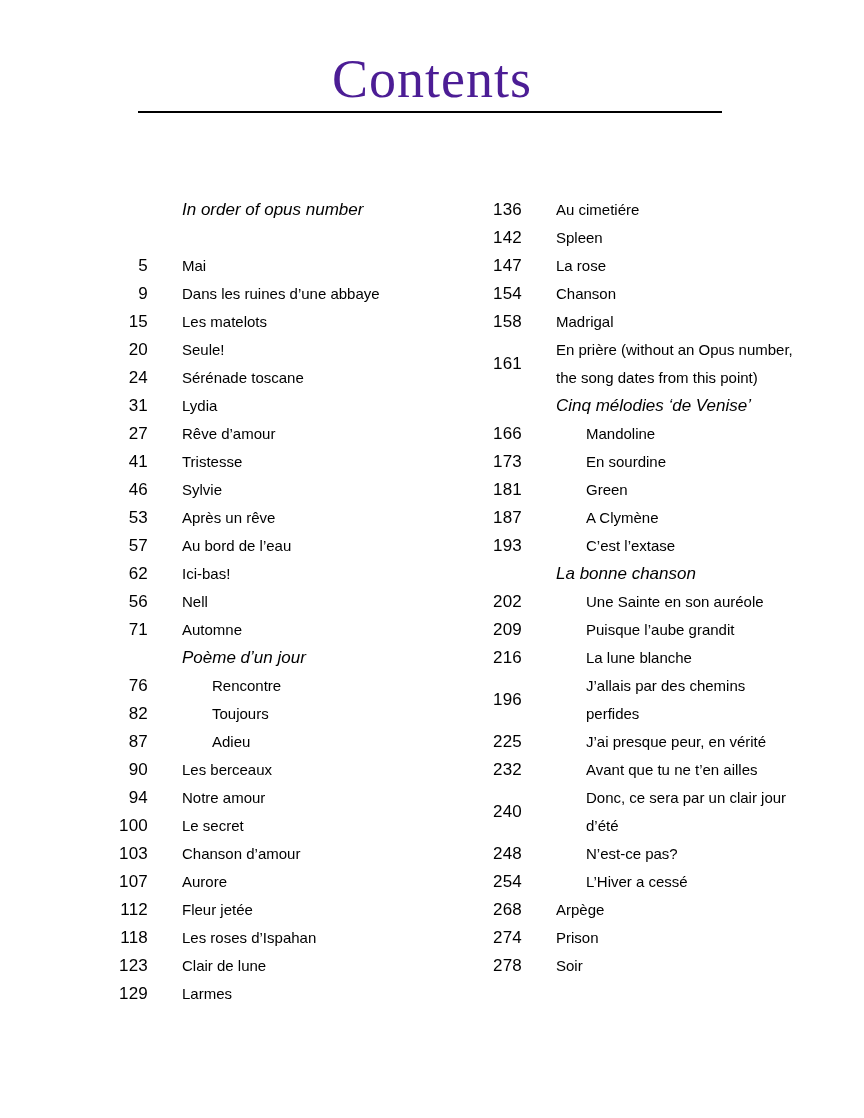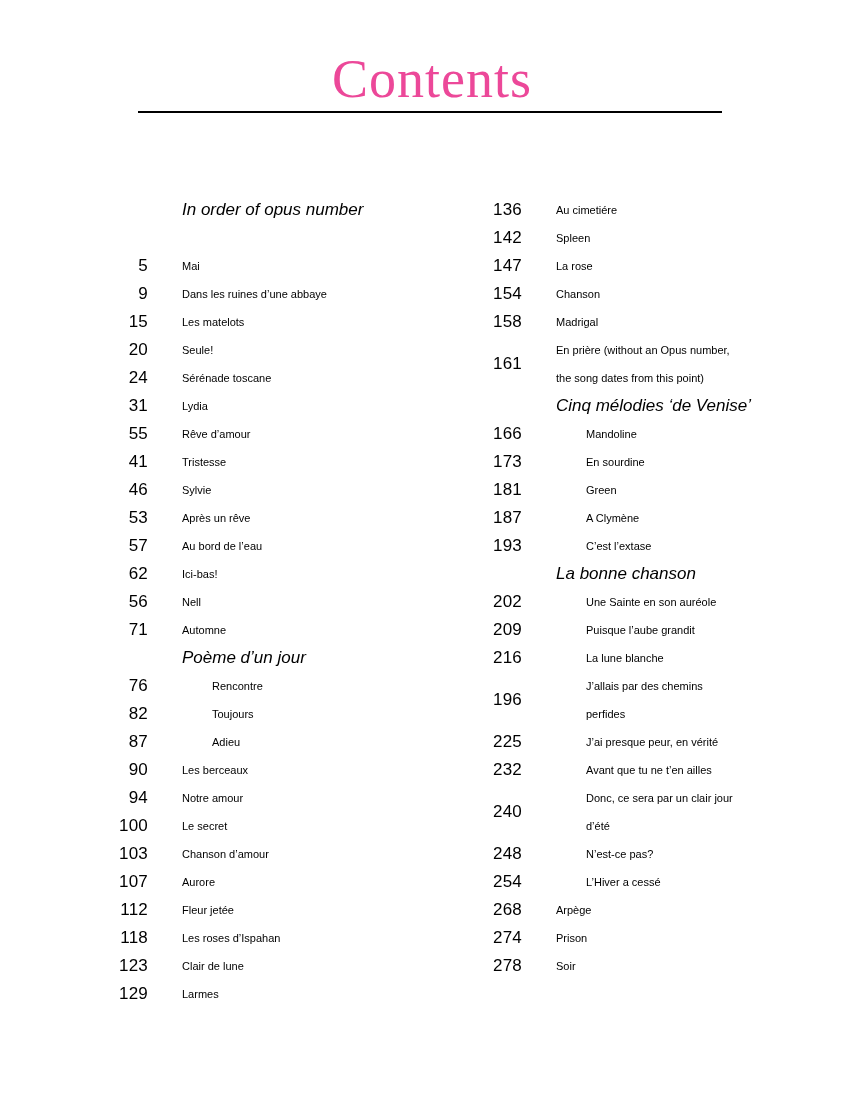--- a/index.html
+++ b/index.html
@@ -22,21 +22,21 @@
     position: absolute;
     top: 48px;
     left: 0;
     width: 864px;
     text-align: center;
     font-family: "Liberation Serif", serif;
     font-size: 54px;
     line-height: 62px;
     font-weight: 400;
     letter-spacing: 1px;
-    color: #ec4899;
+    color: #4c1d95;
   }
   .title-rule {
     position: absolute;
     top: 111px;
     left: 138px;
     width: 584px;
     height: 0;
     border-top: 2px solid #000000;
   }
 
@@ -64,21 +64,21 @@
     flex: 0 0 auto;
     width: 52px;
     text-align: right;
     font-size: 17px;
     line-height: 28px;
     letter-spacing: 0.2px;
   }
   .gap { flex: 0 0 auto; width: 34px; }
   .txt {
     flex: 1 1 auto;
-    font-size: 11px;
+    font-size: 15px;
     line-height: 28px;
   }
   .txt.indent { padding-left: 30px; }
   .txt.italic {
     font-style: italic;
     font-size: 17px;
   }
   .txt .cont { display: block; }
 </style>
 </head>
@@ -122,21 +122,21 @@
           <div class="num">24</div>
           <div class="gap"></div>
           <div class="txt"><span>Sérénade toscane</span></div>
         </div>
         <div class="row">
           <div class="num">31</div>
           <div class="gap"></div>
           <div class="txt"><span>Lydia</span></div>
         </div>
         <div class="row">
-          <div class="num">55</div>
+          <div class="num">27</div>
           <div class="gap"></div>
           <div class="txt"><span>Rêve d’amour</span></div>
         </div>
         <div class="row">
           <div class="num">41</div>
           <div class="gap"></div>
           <div class="txt"><span>Tristesse</span></div>
         </div>
         <div class="row">
           <div class="num">46</div>

